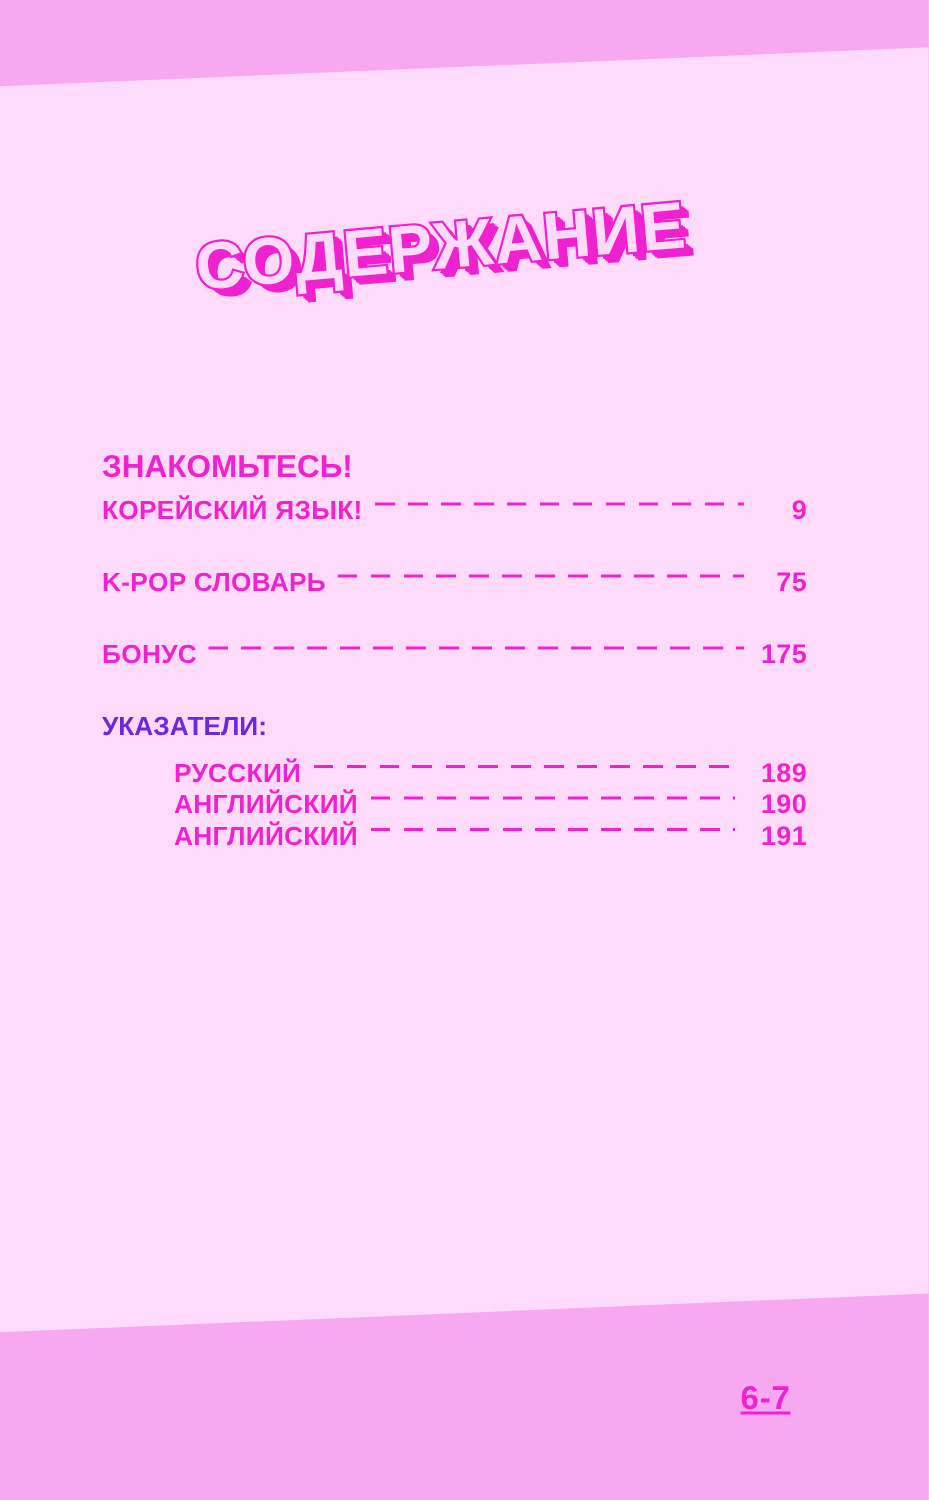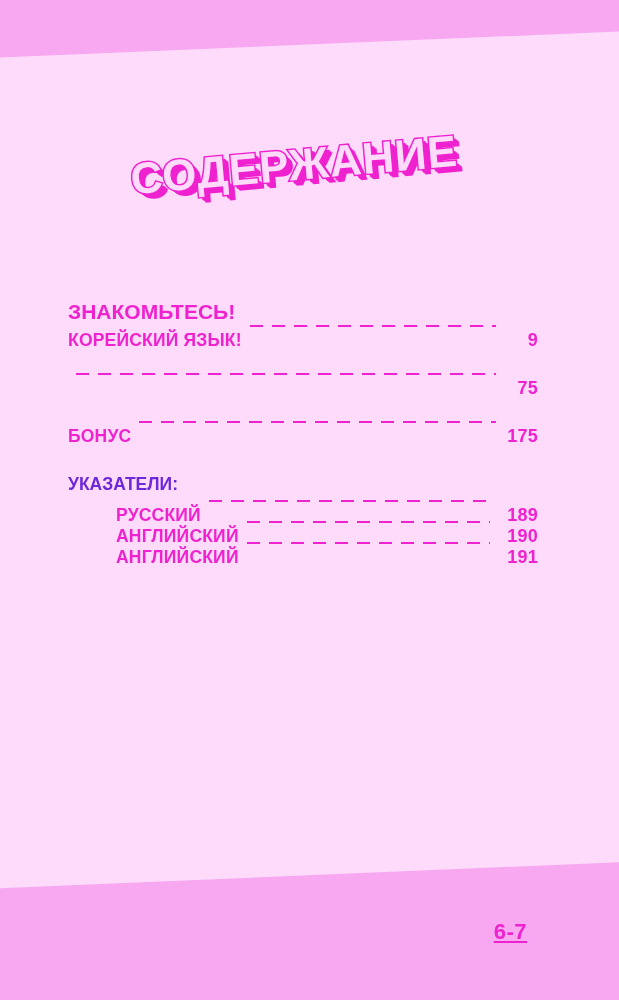--- a/index.html
+++ b/index.html
@@ -67,21 +67,21 @@
     position: absolute;
     left: 68px;
     top: 300px;
     width: 470px;
   }
   .toc-group {
     margin-bottom: 27px;
   }
   .toc-row {
     display: flex;
-    align-items: flex-start;
+    align-items: center;
     color: #ef22cf;
     font-weight: bold;
     font-size: 17.5px;
     letter-spacing: 0.2px;
     white-space: nowrap;
   }
   .toc-row .label {
     flex: 0 0 auto;
   }
   .toc-row .leader {
@@ -155,20 +155,21 @@
         <div class="toc-row">
           <span class="label">КОРЕЙСКИЙ ЯЗЫК!</span>
           <span class="leader"></span>
           <span class="page-num">9</span>
         </div>
       </div>
 
 
       <div class="toc-group">
         <div class="toc-row">
+          <span class="label">K-POP СЛОВАРЬ</span>
           <span class="leader"></span>
           <span class="page-num">75</span>
         </div>
       </div>
 
       <div class="toc-group">
         <div class="toc-row">
           <span class="label">БОНУС</span>
           <span class="leader"></span>
           <span class="page-num">175</span>

